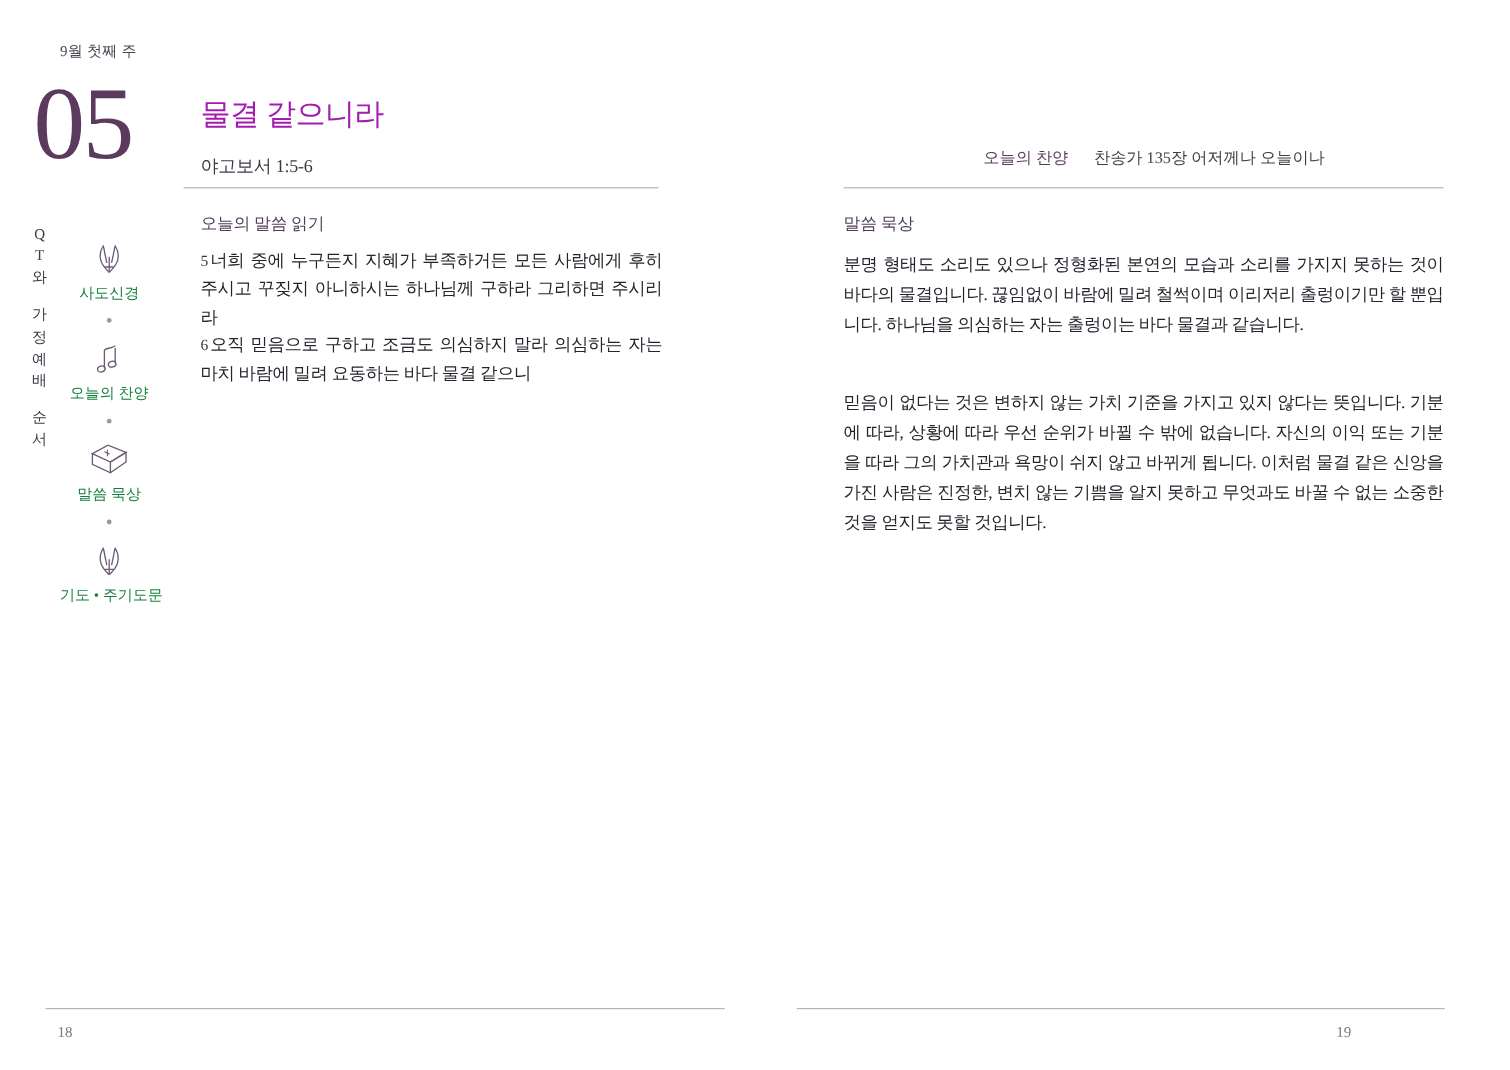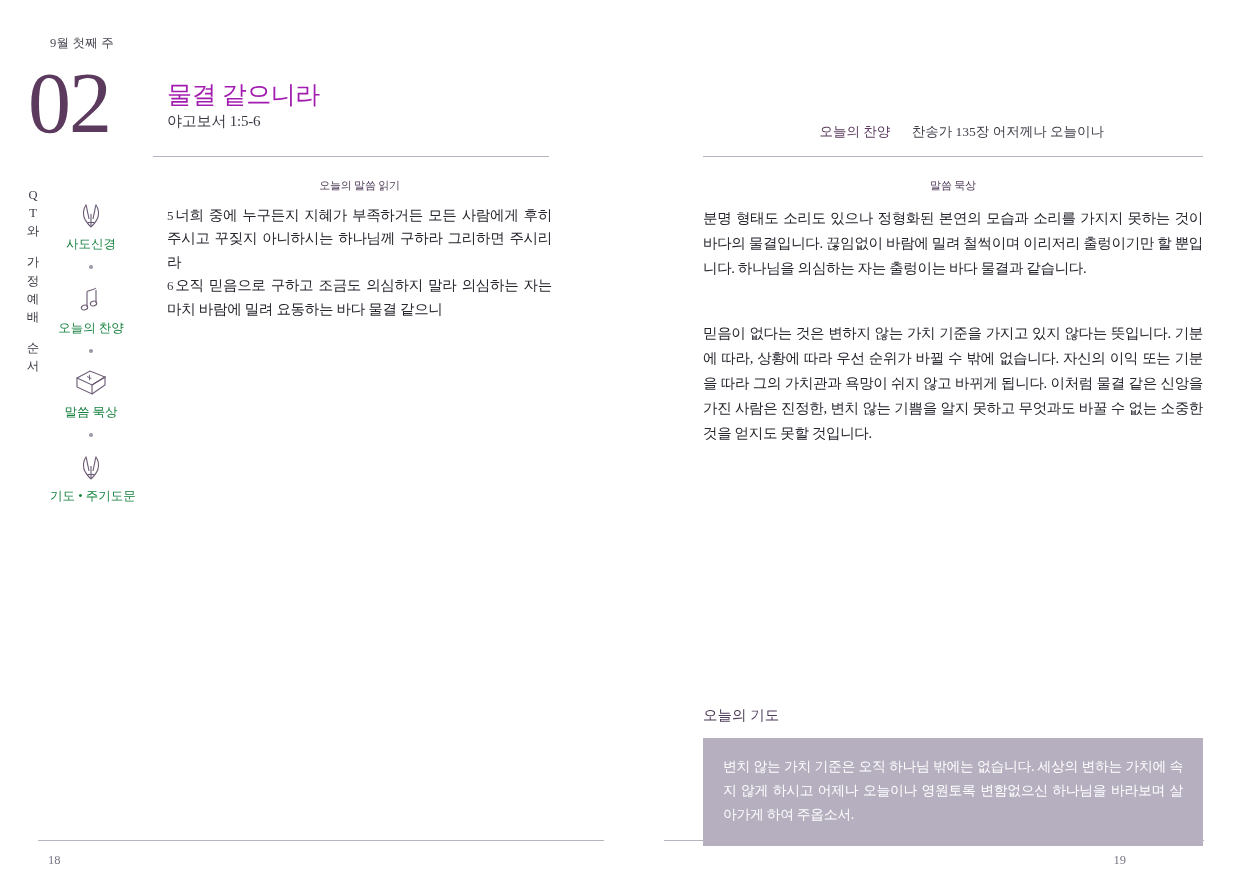--- a/index.html
+++ b/index.html
@@ -43,21 +43,21 @@
     position: absolute;
     left: 167px; top: 78px;
     width: 385px;
   }
   .title-main {
     font-size: 25px;
     color: #a21caf;
     letter-spacing: -0.5px;
   }
   .title-ref {
-    margin-top: 1px;
+    margin-top: 18px;
     font-size: 15px;
     color: #3a3a44;
     letter-spacing: -0.2px;
   }
   .title-rule {
     position: absolute;
     left: 153px; top: 156px;
     width: 396px;
     height: 1px;
     background: #b8b3bf;
@@ -122,25 +122,24 @@
     background: #9d96a6;
   }
 
   
   .left-col {
     position: absolute;
     left: 167px; top: 178px;
     width: 385px;
   }
   .sec-head {
-    font-size: 11px;
+    font-size: 14px;
     color: #4e3b57;
     margin-bottom: 11px;
     letter-spacing: -0.2px;
-    text-align: center;
   }
   .verse {
     font-size: 14.5px;
     line-height: 1.62;
     color: #24242c;
     text-align: justify;
     letter-spacing: -0.3px;
   }
   .verse .vnum {
     font-size: 13px;
@@ -204,21 +203,21 @@
   .page-num.left { left: 48px; }
   .page-num.right { right: 52px; }
 </style>
 </head>
 <body>
 
 <div class="page">
 
   <div class="week-label">9월 첫째 주</div>
 
-  <div class="day-number">02</div>
+  <div class="day-number">05</div>
 
   <div class="title-block">
     <div class="title-main">물결 같으니라</div>
     <div class="title-ref">야고보서 1:5-6</div>
   </div>
   <div class="title-rule"></div>
 
   <div class="hymn-line">
     <span class="hymn-label">오늘의 찬양</span>
     <span class="hymn-value">찬송가 135장 어저께나 오늘이나</span>
@@ -298,23 +297,19 @@
       <span class="vnum">6</span><span>오직 믿음으로 구하고 조금도 의심하지 말라 의심하는 자는 마치 바람에 밀려 요동하는 바다 물결 같으니</span>
     </div>
   </div>
 
   <div class="right-col">
     <div class="sec-head">말씀 묵상</div>
     <div class="para">분명 형태도 소리도 있으나 정형화된 본연의 모습과 소리를 가지지 못하는 것이 바다의 물결입니다. 끊임없이 바람에 밀려 철썩이며 이리저리 출렁이기만 할 뿐입니다. 하나님을 의심하는 자는 출렁이는 바다 물결과 같습니다.</div>
     <div class="para">믿음이 없다는 것은 변하지 않는 가치 기준을 가지고 있지 않다는 뜻입니다. 기분에 따라, 상황에 따라 우선 순위가 바뀔 수 밖에 없습니다. 자신의 이익 또는 기분을 따라 그의 가치관과 욕망이 쉬지 않고 바뀌게 됩니다. 이처럼 물결 같은 신앙을 가진 사람은 진정한, 변치 않는 기쁨을 알지 못하고 무엇과도 바꿀 수 없는 소중한 것을 얻지도 못할 것입니다.</div>
   </div>
 
-  <div class="prayer">
-    <div class="prayer-head">오늘의 기도</div>
-    <div class="prayer-box">변치 않는 가치 기준은 오직 하나님 밖에는 없습니다. 세상의 변하는 가치에 속지 않게 하시고 어제나 오늘이나 영원토록 변함없으신 하나님을 바라보며 살아가게 하여 주옵소서.</div>
-  </div>
 
   <div class="footer-rule left"></div>
   <div class="footer-rule right"></div>
   <div class="page-num left">18</div>
   <div class="page-num right">19</div>
 
 </div>
 
 </body></html>

